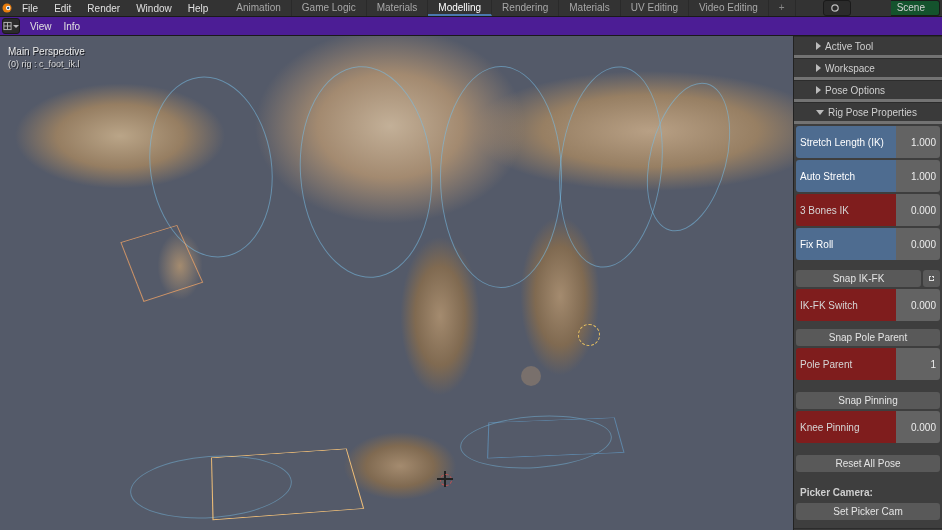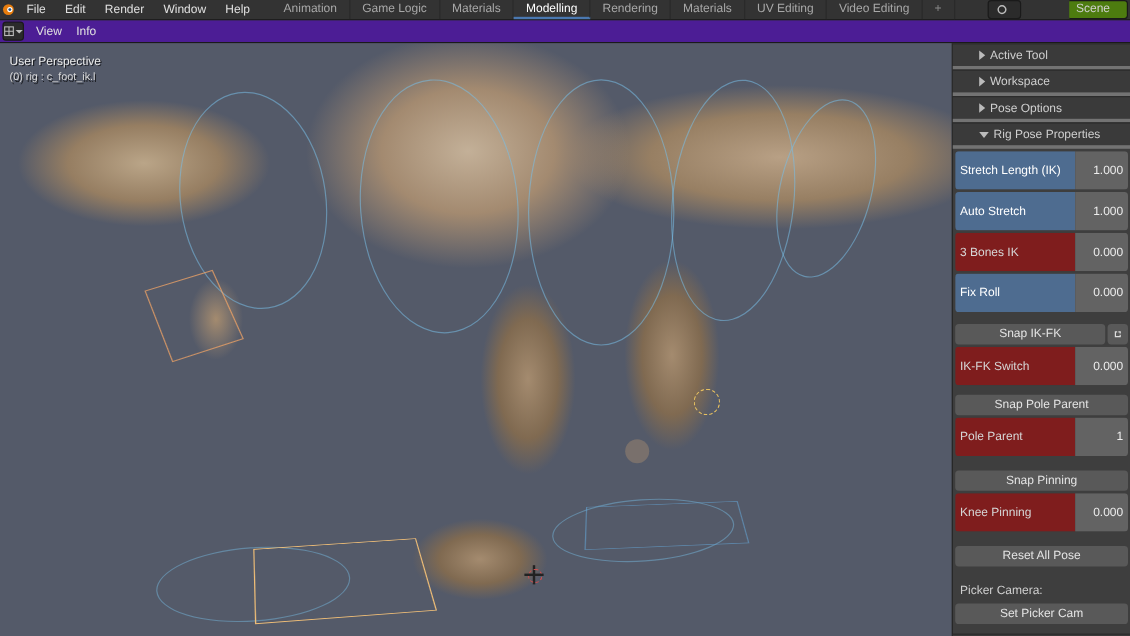--- a/index.html
+++ b/index.html
@@ -6,21 +6,21 @@
 .header{display:flex;align-items:stretch;height:16px;background:#333;border-bottom:1px solid #1a1a1a;}
 .header .blender-logo{width:14px;display:flex;align-items:center;justify-content:center;}
 .header .menu-group{display:flex;}
 .header .menu-group span{padding:2px 8px 0 8px;line-height:14px;color:#e0e0e0;}
 .header .workspace-tabs{display:flex;margin-left:10px;flex:1;}
 .header .workspace-tabs span{padding:2px 10px 0 10px;color:#a8a8a8;border-right:1px solid #2a2a2a;}
 .header .workspace-tabs span.active{color:#fff;border-bottom:2px solid #4a78b0;}
 .header .workspace-tabs span.add{color:#888;}
 .header .scene-box{display:flex;align-items:center;margin-right:2px;}
 .header .scene-box .scene-btn{height:14px;background:#2b2b2b;border:1px solid #1a1a1a;border-radius:3px;padding:0 6px;display:flex;align-items:center;gap:4px;}
-.header .scene-box .scene-label{background:#4d7c0f;border:1px solid #1a1a1a;border-left:0;border-radius:0 3px 3px 0;height:14px;line-height:14px;padding:0 14px 0 6px;color:#d0d0d0;margin-left:40px;}
+.header .scene-box .scene-label{background:#14532d;border:1px solid #1a1a1a;border-left:0;border-radius:0 3px 3px 0;height:14px;line-height:14px;padding:0 14px 0 6px;color:#d0d0d0;margin-left:40px;}
 .toolbar3d{display:flex;align-items:center;height:18px;background:#4c1d95;border-bottom:1px solid #1a1a1a;padding-left:2px;gap:8px;}
 .toolbar3d .editor-type{width:16px;height:14px;background:#2b2b2b;border:1px solid #1a1a1a;border-radius:3px;display:flex;align-items:center;justify-content:center;}
 .toolbar3d .tri{width:0;height:0;border-left:3px solid transparent;border-right:3px solid transparent;border-top:3px solid #bbb;margin-left:1px;}
 .toolbar3d span.menu{color:#e0e0e0;padding:0 2px;}
 .main{position:relative;height:494px;display:flex;}
 .viewport{flex:1;position:relative;background:#545a69;overflow:hidden;}
 .viewport .trex{position:absolute;inset:0;background:
  radial-gradient(ellipse 180px 130px at 390px 90px,#c3b098 0%,#a38a70 40%,rgba(122,102,80,0) 75%),
  radial-gradient(ellipse 240px 80px at 650px 95px,#b8a085 0%,#977f63 45%,rgba(99,82,62,0) 75%),
  radial-gradient(ellipse 140px 70px at 120px 100px,#baa588 0%,#967e62 45%,rgba(99,82,62,0) 75%),
@@ -46,21 +46,21 @@
 .panel-body{padding:2px;display:flex;flex-direction:column;gap:2px;}
 .prop-row{display:flex;height:32px;border-radius:3px;overflow:hidden;}
 .prop-row .label{flex:1;padding:0 4px;display:flex;align-items:center;background:#4e6c90;color:#fff;}
 .prop-row .label.neutral{background:#575757;color:#d6d6d6;}
 .prop-row .value{width:36px;background:#636363;color:#ededed;display:flex;align-items:center;justify-content:flex-end;padding:0 4px;}
 .prop-row.gray .label{background:#7f1d1d;}
 .fullbutton{height:17px;border-radius:3px;background:#595959;display:flex;align-items:center;justify-content:center;color:#e4e4e4;}
 .split-row{display:flex;gap:2px;}
 .split-row .fullbutton{flex:1;}
 .tinybtn{width:17px;height:17px;border-radius:3px;background:#595959;display:flex;align-items:center;justify-content:center;}
-.static-label{height:17px;display:flex;align-items:center;padding-left:4px;color:#cfcfcf;}
+.static-label{height:17px;display:flex;align-items:center;padding-left:4px;color:#cfcfcf;font-weight:bold;}
 svg{display:block;}
 </style>
 </head>
 <body>
 
 <div class="header">
   <div class="blender-logo">
     <svg width="12" height="12" viewBox="0 0 12 12">
         <circle cx="6" cy="6" r="4.5" fill="#e87d0d"></circle>
         <circle cx="7.2" cy="6" r="2.2" fill="#fff"></circle>
@@ -126,21 +126,21 @@
     <div class="selbox" style="left:130px;top:190px;width:60px;height:70px;transform:perspective(600px) rotateX(30deg) rotateZ(-20deg);border-color:rgba(255,170,100,.7)"></div>
 
     <div style="position:absolute;left:578px;top:288px;width:20px;height:20px;border:1px dashed #e6c060;border-radius:50%"></div>
     <div style="position:absolute;left:521px;top:330px;width:20px;height:20px;background:rgba(230,180,120,.25);border-radius:50%"></div>
 
     <div class="cursor3d" style="left:437px;top:435px">
         <div class="ring"></div>
       </div>
 
     <div class="overlay-text">
-      <div>User Perspective</div>
+      <div>Main Perspective</div>
       <div class="line2">(0) rig : c_foot_ik.l</div>
     </div>
   </div>
 
   <div class="sidepanel">
     <div class="panel-header">
         <div class="tri"></div>
         <span>Active Tool</span>
       </div>
     <div class="panel-header">

